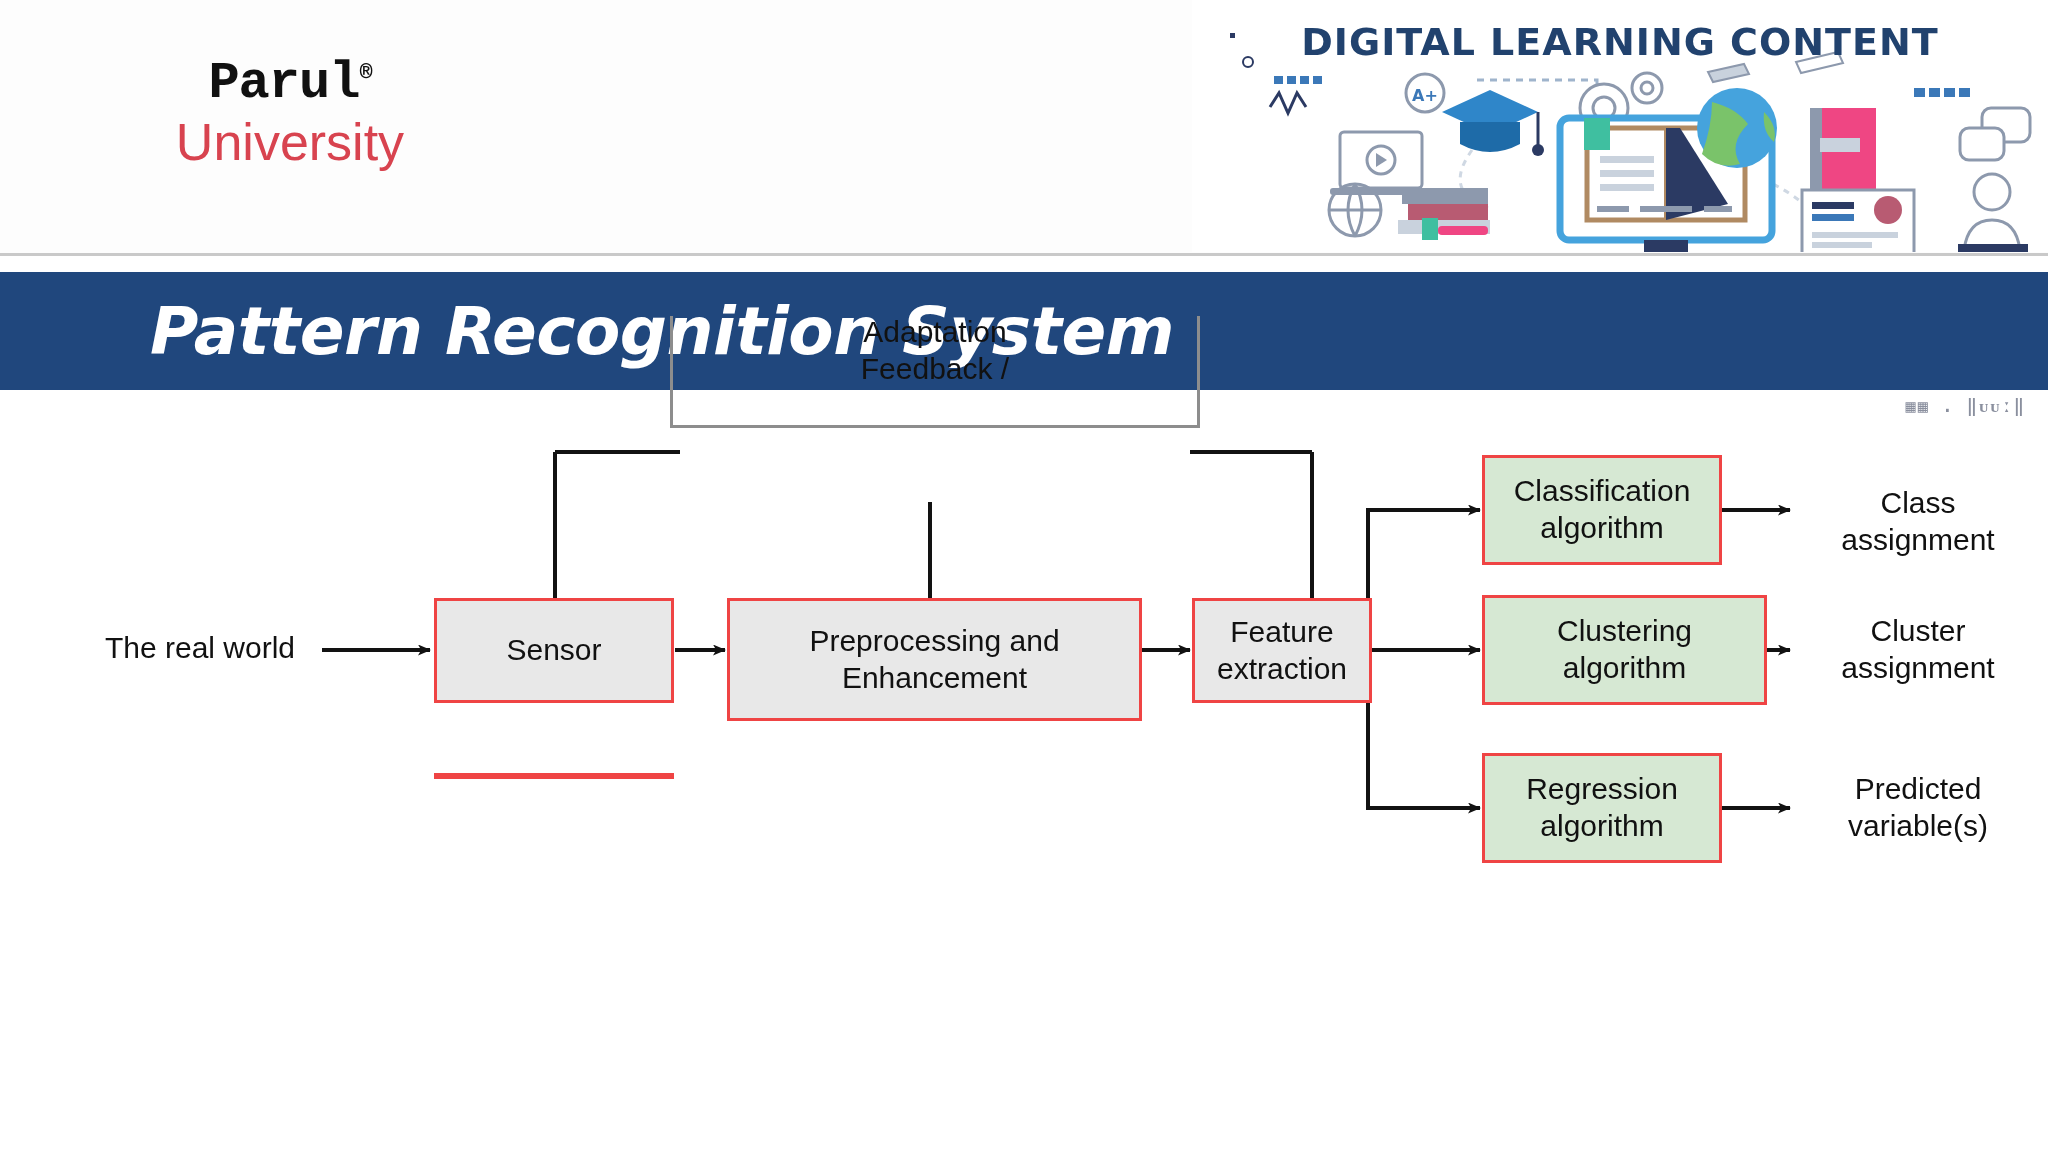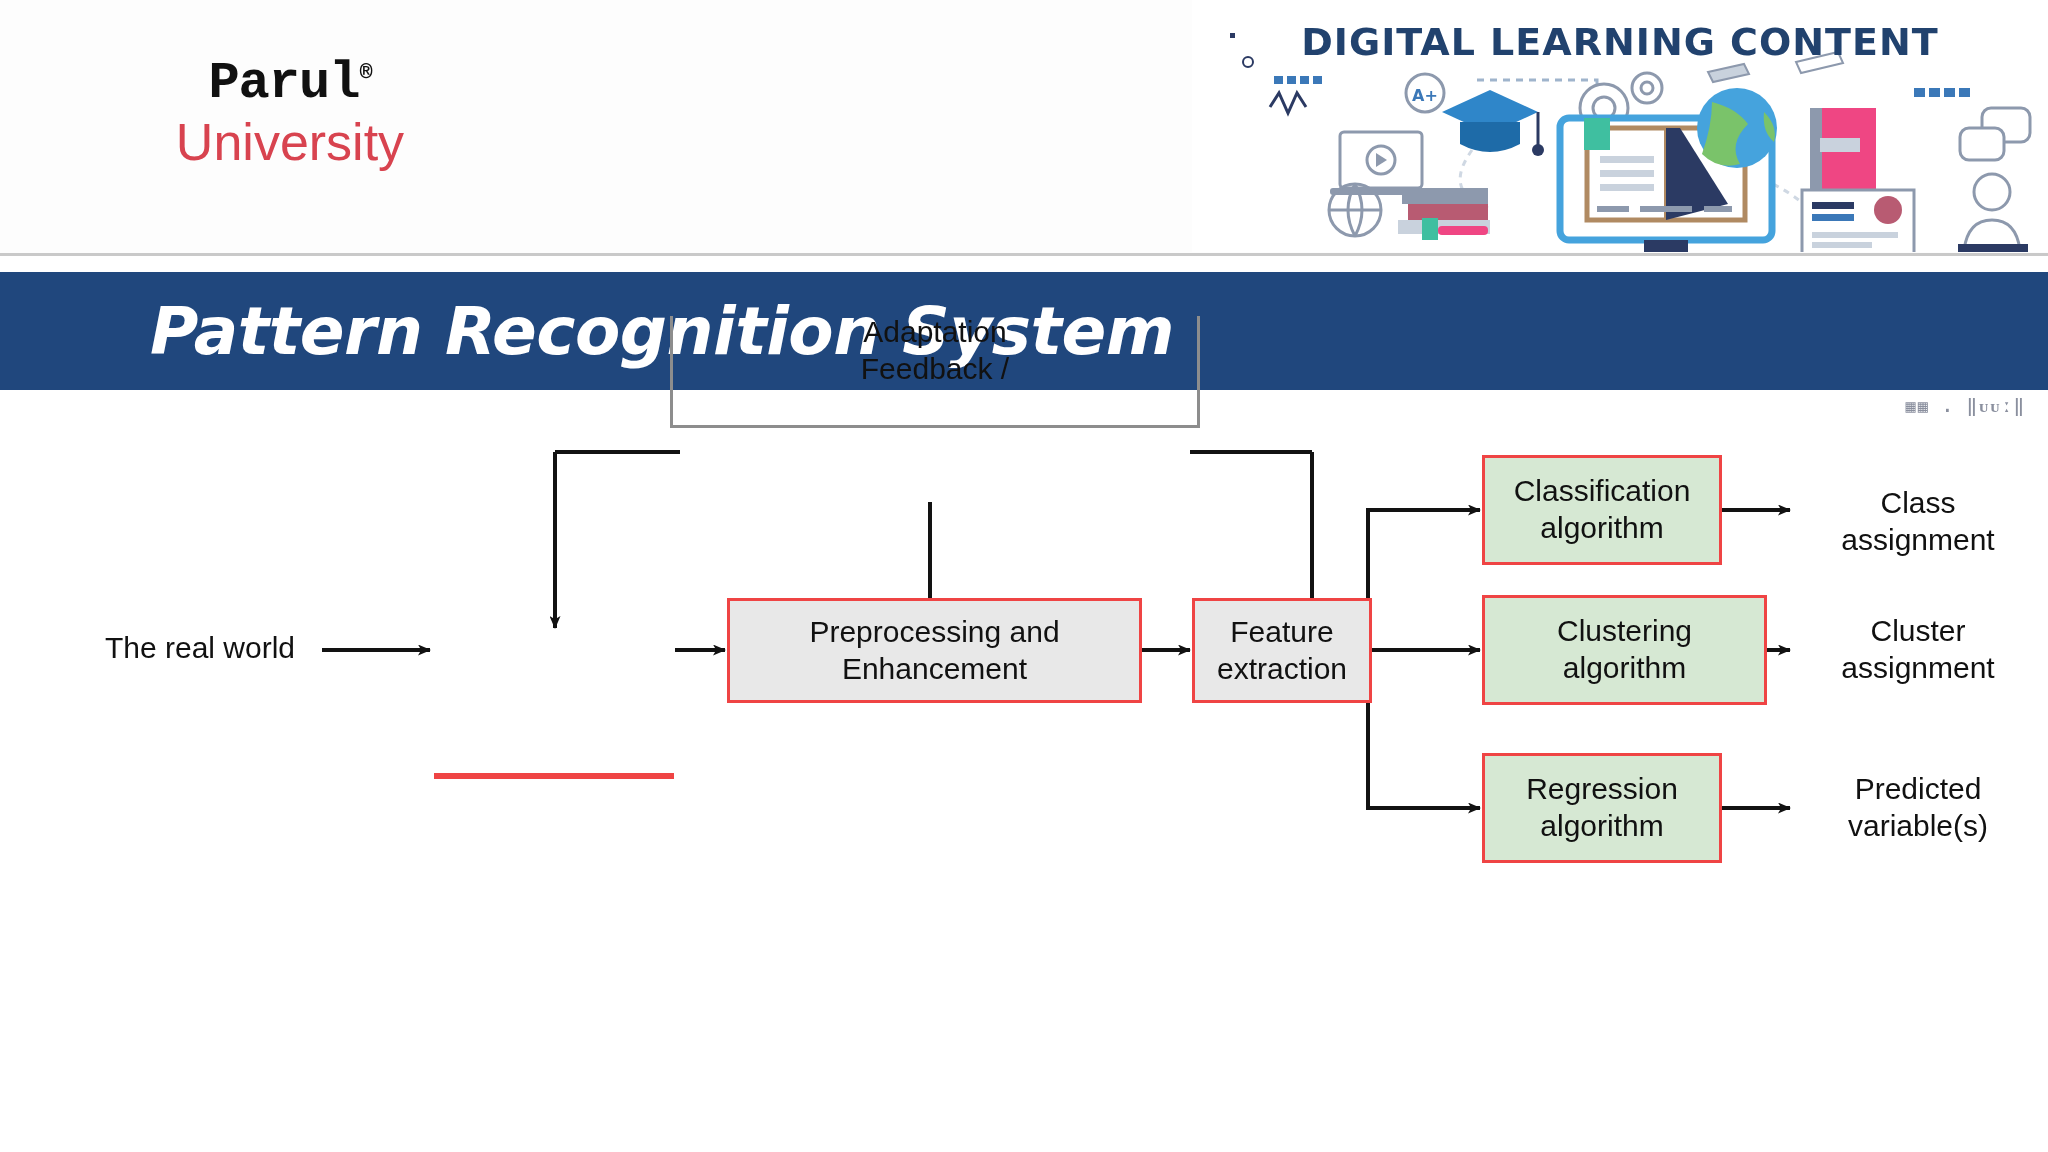--- a/index.html
+++ b/index.html
@@ -335,22 +335,23 @@
   <div class="fb-bracket" style="left:670px; top:-74px; width:530px; height:112px;"></div>
   <div class="fb-label" style="left:670px; top:-76px; width:530px;">
     <div>Adaptation</div>
     <div>Feedback /</div>
   </div>
 
   <div class="free-label" style="left:80px; top:240px; width:240px;">The real world</div>
 
   <div class="node gray" style="left:434px; top:383px; width:240px; height:0px;"></div>
 
-
-  <div class="node gray" style="left:727px; top:208px; width:415px; height:105px; white-space:pre-line;">Preprocessing and
+  <div class="node gray" style="left:434px; top:208px; width:240px; height:105px;">Sensor</div>
+
+  <div class="node gray" style="left:727px; top:208px; width:415px; height:123px; white-space:pre-line;">Preprocessing and
 Enhancement</div>
 
   <div class="node gray" style="left:1192px; top:208px; width:180px; height:105px; white-space:pre-line;">Feature
 extraction</div>
 
   <div class="node green" style="left:1482px; top:65px; width:240px; height:110px; white-space:pre-line;">Classification
 algorithm</div>
 
   <div class="node green" style="left:1482px; top:205px; width:285px; height:110px; white-space:pre-line;">Clustering
 algorithm</div>

